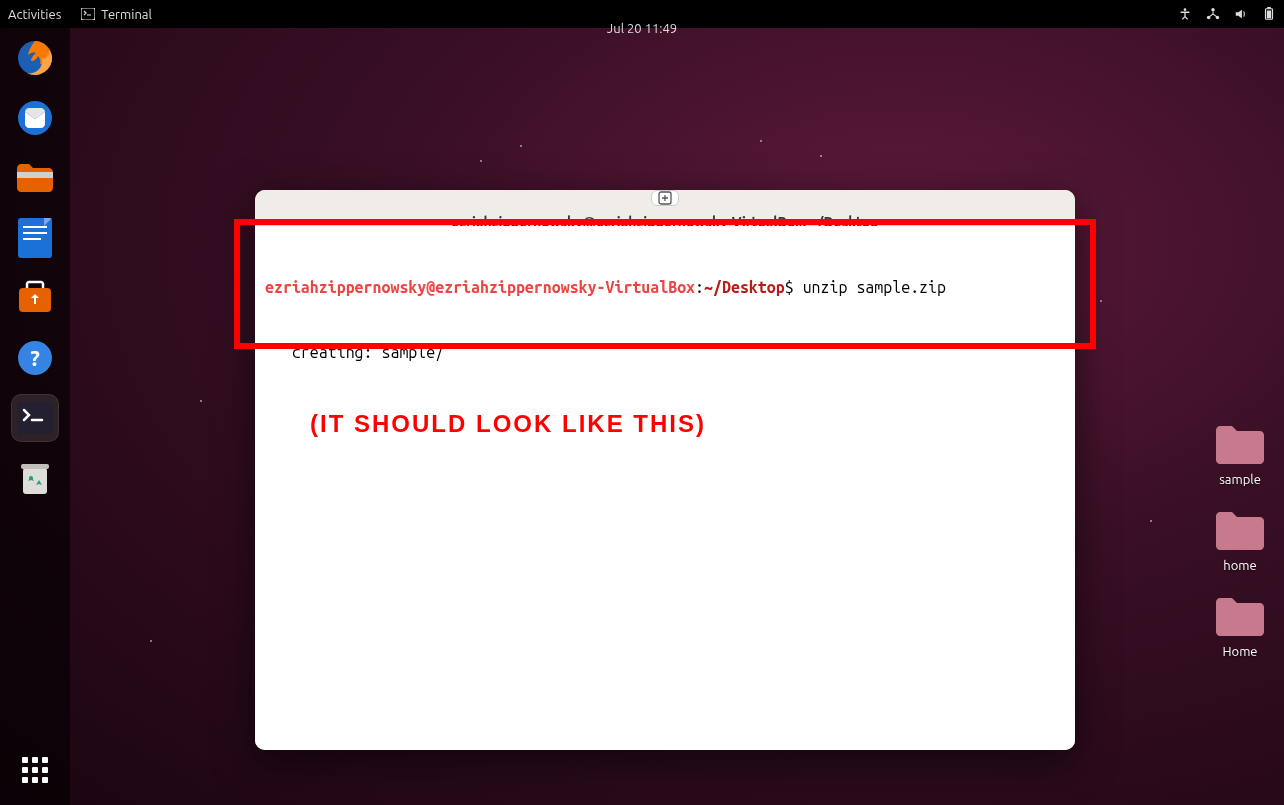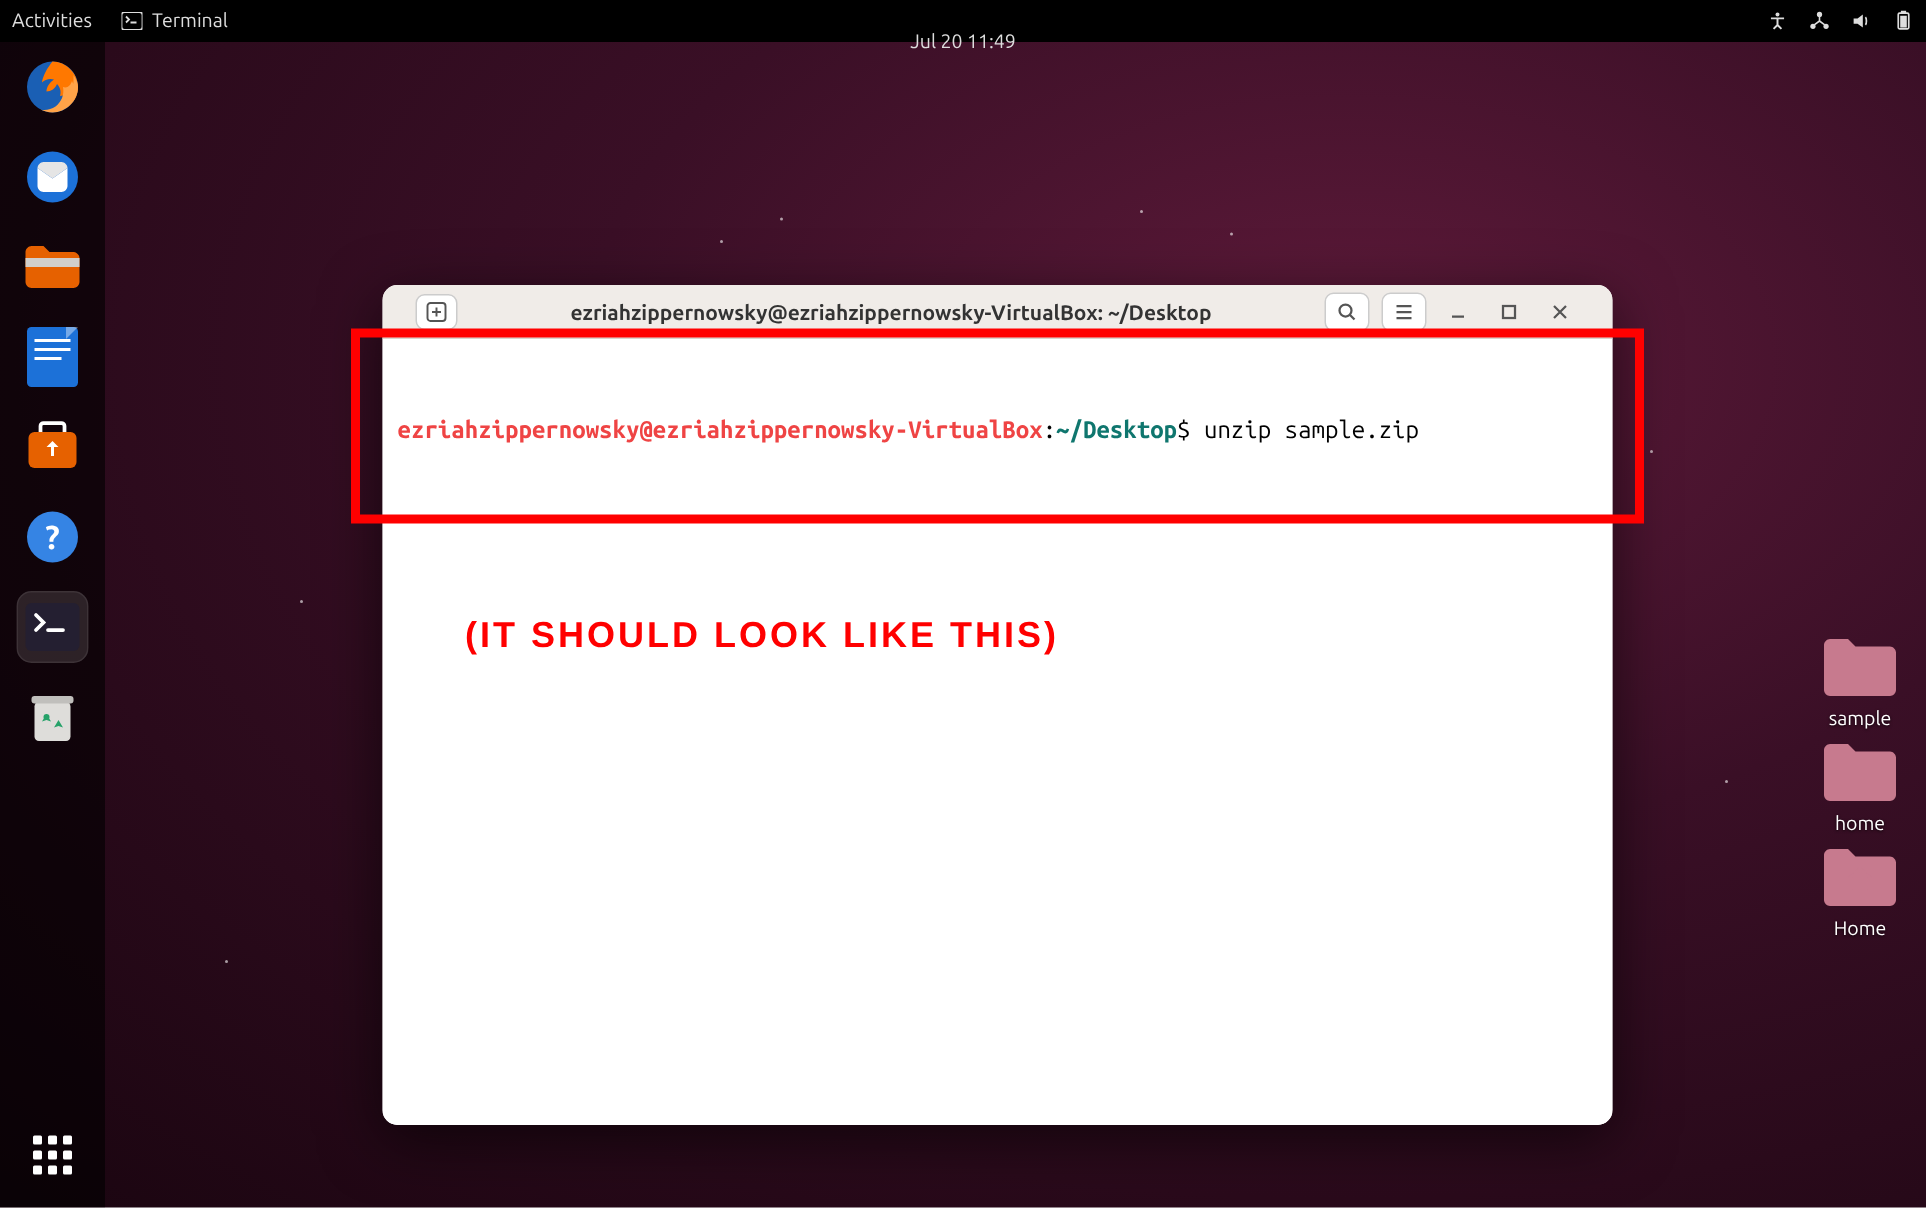--- a/index.html
+++ b/index.html
@@ -48,21 +48,21 @@
   position: absolute;
   left: 0; bottom: 0;
   width: 70px; height: 70px;
   display: flex; align-items: center; justify-content: center;
 }
 .apps-grid { display: grid; grid-template-columns: repeat(3, 6px); grid-template-rows: repeat(3, 6px); gap: 4px; }
 .apps-grid span { width: 6px; height: 6px; background: #fff; border-radius: 1px; }
 .desktop-icons {
   position: absolute;
   right: 16px; top: 420px;
-  display: flex; flex-direction: column; gap: 4px;
+  display: flex; flex-direction: column; gap: 20px;
   align-items: center;
 }
 .desk-item { display: flex; flex-direction: column; align-items: center; gap: 4px; color: #fff; font-size: 13px; text-shadow: 0 1px 2px rgba(0,0,0,.8); }
 .folder-ico { width: 56px; height: 48px; }
 .window {
   position: absolute;
   left: 255px; top: 190px;
   width: 820px; height: 560px;
   background: #fff;
   border-radius: 10px;
@@ -70,40 +70,41 @@
   display: flex; flex-direction: column;
   overflow: hidden;
 }
 .titlebar {
   height: 36px;
   background: #f0ece8;
   border-bottom: 1px solid #d8d4d0;
   display: flex; align-items: center;
   padding: 0 22px;
   gap: 8px;
+  flex-direction: column;
 }
 .titlebar .title { flex: 1; text-align: center; font-size: 14px; font-weight: 600; color: #333; }
 .tab-btn { width: 28px; height: 24px; border: 1px solid #ccc; border-radius: 6px; display: flex; align-items: center; justify-content: center; background: #fff; font-size: 16px; color: #555; }
 .title-btn { width: 30px; height: 26px; border: 1px solid #ccc; border-radius: 6px; display: flex; align-items: center; justify-content: center; background: #fff; }
 .win-ctrl { width: 26px; height: 26px; display: flex; align-items: center; justify-content: center; color: #555; }
 .term {
   flex: 1;
   background: #fff;
   font-family: "Ubuntu Mono", "DejaVu Sans Mono", monospace;
   font-size: 16px;
   line-height: 1.35;
   padding: 8px 0 0 0;
   position: relative;
   white-space: pre;
   color: #000;
   overflow: hidden;
 }
 .term-line { padding: 0 10px; }
 .u { color: #ef4444; font-weight: bold; }
-.p { color: #0f766e; font-weight: bold; }
+.p { color: #b91c1c; font-weight: bold; }
 .d { color: #000; }
 .cursor { display: inline-block; width: 9px; height: 17px; background: #000; vertical-align: text-bottom; }
 .red-box {
   position: absolute;
   border: 6px solid #f00;
   left: 234px; top: 219px;
   width: 862px; height: 130px;
   pointer-events: none;
 }
 .annotation {
@@ -301,17 +302,18 @@
         </svg>
     </div>
     <div class="win-ctrl">
       <svg width="12" height="12" viewBox="0 0 12 12">
           <path d="M2 2l8 8M10 2l-8 8" stroke="#555" stroke-width="1.5"></path>
         </svg>
     </div>
   </div>
   <div class="term">
     <div class="term-line"><span class="u">ezriahzippernowsky@ezriahzippernowsky-VirtualBox</span><span class="d">:</span><span class="p">~/Desktop</span><span class="d">$</span><span> </span><span class="d">unzip sample.zip</span></div>
+    <div class="term-line d">   creating: sample/</div>
   </div>
 </div>
 
 <div class="red-box"></div>
 <div class="annotation">(IT SHOULD LOOK LIKE THIS)</div>
 
 </body></html>

